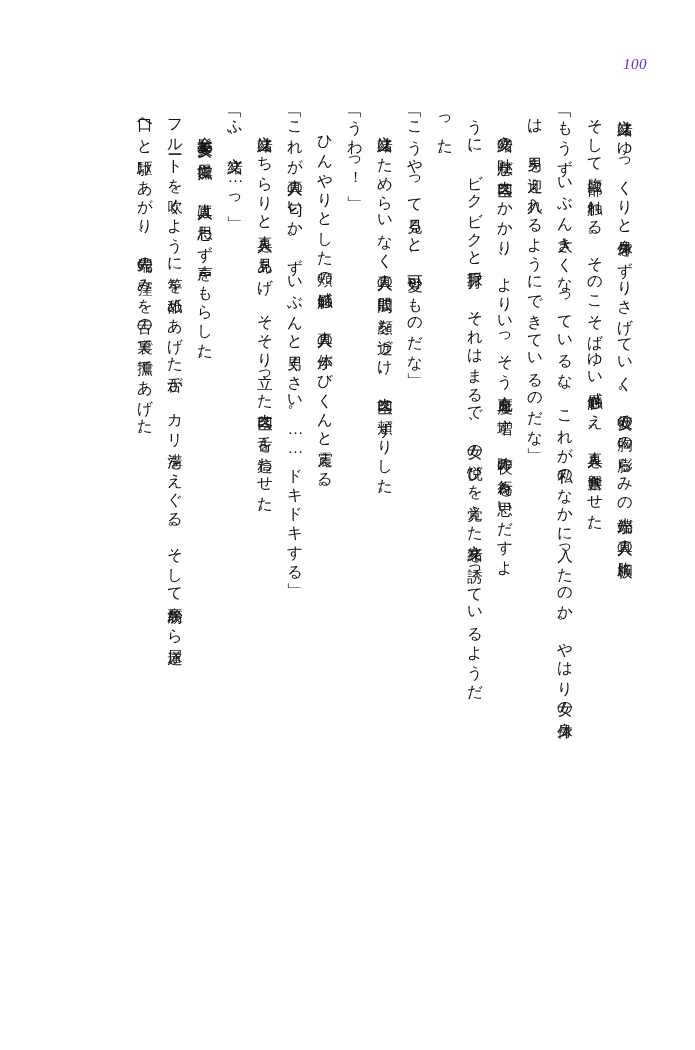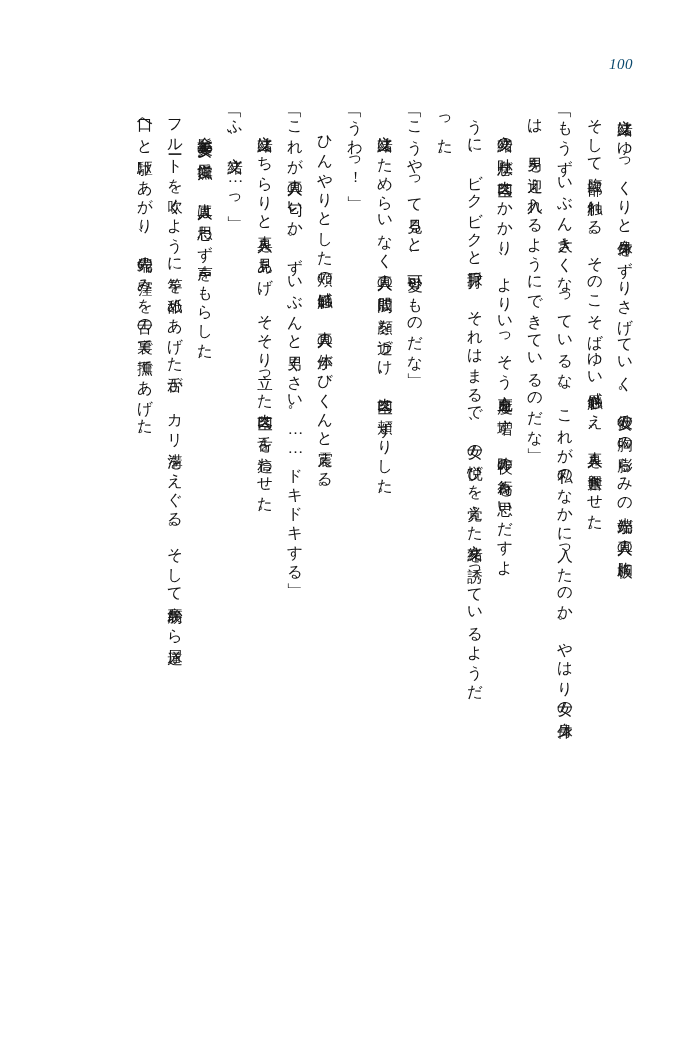--- a/index.html
+++ b/index.html
@@ -12,25 +12,25 @@
     width: 695px;
     height: 1050px;
     background: #ffffff;
     overflow: hidden;
     font-family: "Liberation Serif", "DejaVu Serif", serif;
     color: #1a1a1a;
   }
   .page-number {
     position: absolute;
     top: 56px;
-    right: 62px;
+    right: 48px;
     font-size: 15px;
     font-family: "Liberation Serif", "DejaVu Serif", serif;
     font-style: italic;
-    color: #0c4a6e;
+    color: #6d28d9;
     letter-spacing: 0.5px;
   }
   .body-text {
     position: absolute;
     top: 108px;
     right: 62px;
     left: 62px;
     height: 880px;
     display: flex;
     flex-direction: row-reverse;

